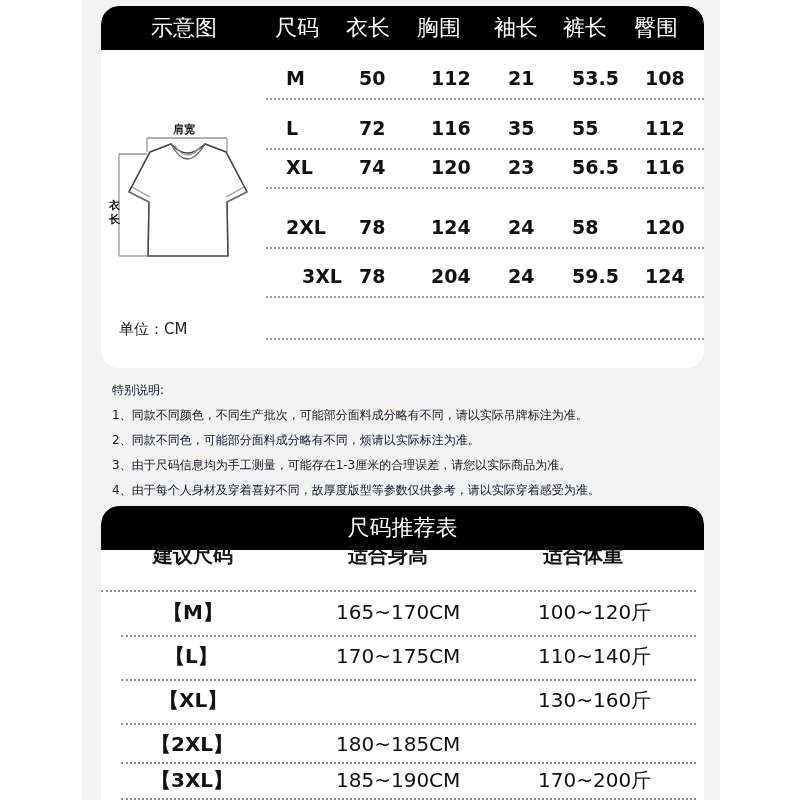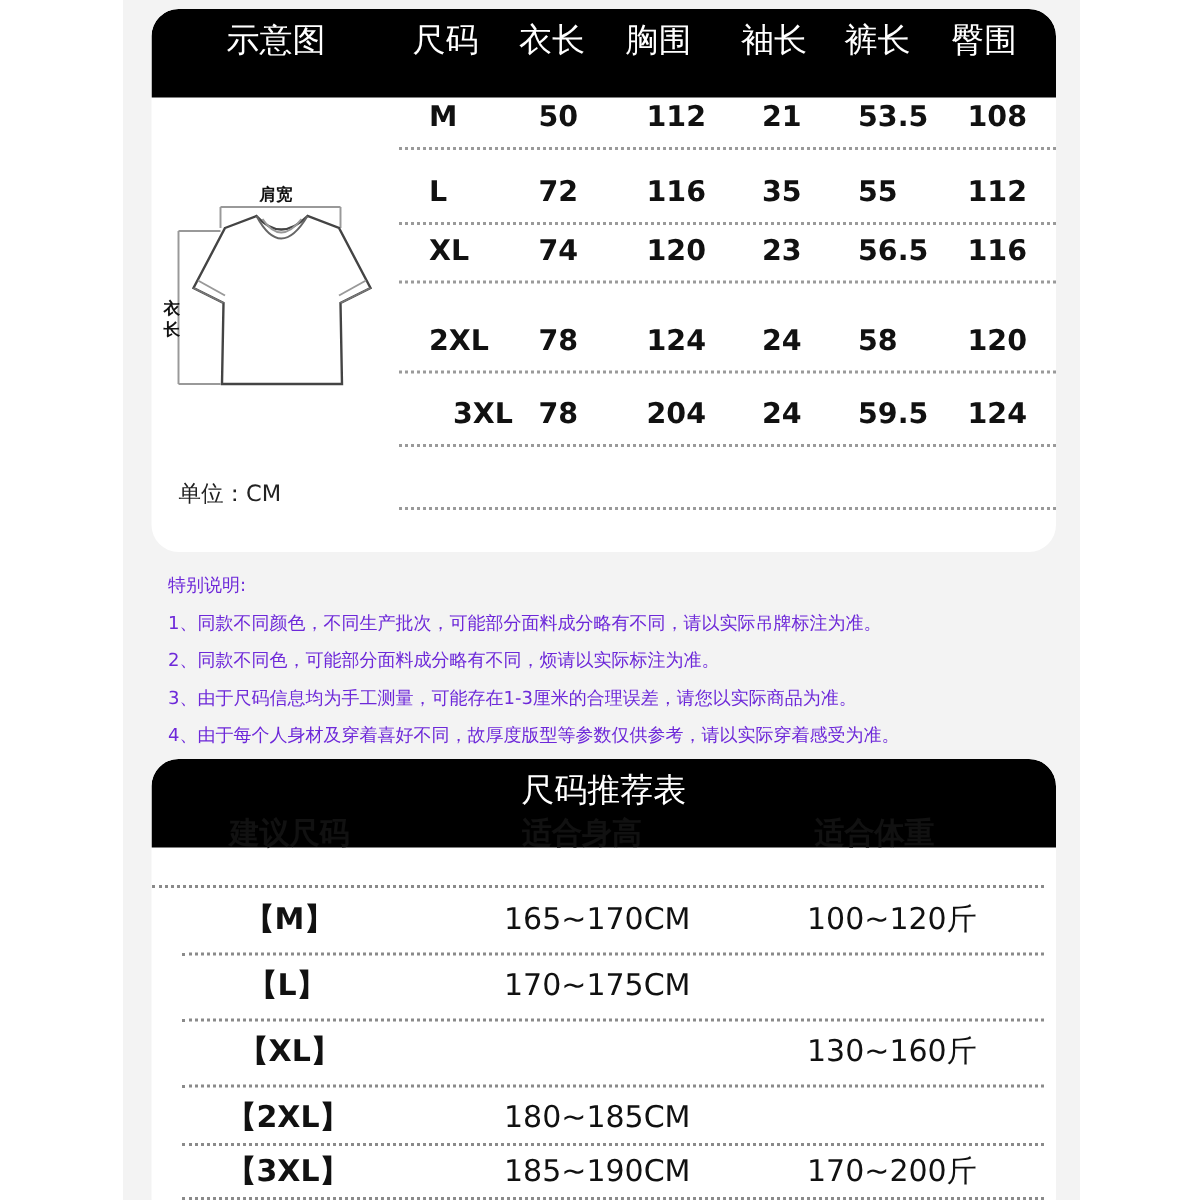--- a/index.html
+++ b/index.html
@@ -12,21 +12,21 @@
     position: absolute; left: 82px; top: 0; width: 638px; height: 800px;
     background: #f3f3f3;
   }
   .card {
     position: absolute; left: 101px; width: 603px; background: #ffffff;
     border-radius: 18px; overflow: hidden;
   }
   #card1 { top: 6px; height: 362px; }
   #card2 { top: 506px; height: 310px; }
   .bar {
-    background: #000; color: #fff; height: 59px; position: relative;
+    background: #000; color: #fff; height: 44px; position: relative;
     border-radius: 18px 18px 0 0;
   }
   .bar span {
     position: absolute; top: 9px; font-size: 22px; line-height: 26px; white-space: nowrap;
   }
   .bar2 span { left: 0; right: 0; text-align: center; top: 9px; }
 
   
   .row { position: absolute; left: 165px; width: 438px; height: 50px; }
   .row .cell {
@@ -35,21 +35,21 @@
   .dash {
     position: absolute; left: 0; right: 0; height: 0;
     border-top: 2px dotted #9a9a9a;
   }
   .unit {
     position: absolute; left: 18px; top: 314px; font-size: 15px; color: #222;
   }
   .shirt { position: absolute; left: 14px; top: 110px; }
 
   .notes {
-    position: absolute; left: 112px; top: 378px; font-size: 12px; color: #6d28d9; line-height: 25px;
+    position: absolute; left: 112px; top: 378px; font-size: 12px; color: #0f172a; line-height: 25px;
   }
   .notes div { white-space: nowrap; }
 
   .rec-head { position: absolute; top: 36px; font-size: 20px; font-weight: bold; white-space: nowrap; }
   .rec-row { position: absolute; left: 0; width: 603px; height: 44px; }
   .rec-row .c { position: absolute; top: 0; font-size: 20px; white-space: nowrap; line-height: 24px; }
   .rec-row .size { font-weight: bold; }
   .rdash { position: absolute; left: 20px; right: 8px; border-top: 2px dotted #8a8a8a; height: 0; }
 </style>
 </head>
@@ -164,20 +164,21 @@
 
   <div class="rec-row" style="top:94px">
     <span class="c size" style="left:62px">【M】</span>
     <span class="c" style="left:235px">165~170CM</span>
     <span class="c" style="left:437px">100~120斤</span>
     <div class="rdash" style="top:35px"></div>
   </div>
   <div class="rec-row" style="top:138px">
     <span class="c size" style="left:64px">【L】</span>
     <span class="c" style="left:235px">170~175CM</span>
+    <span class="c" style="left:437px">110~140斤</span>
     <div class="rdash" style="top:35px"></div>
   </div>
   <div class="rec-row" style="top:182px">
     <span class="c size" style="left:58px">【XL】</span>
     <span class="c" style="left:437px">130~160斤</span>
     <div class="rdash" style="top:35px"></div>
   </div>
   <div class="rec-row" style="top:226px">
     <span class="c size" style="left:50px">【2XL】</span>
     <span class="c" style="left:235px">180~185CM</span>

